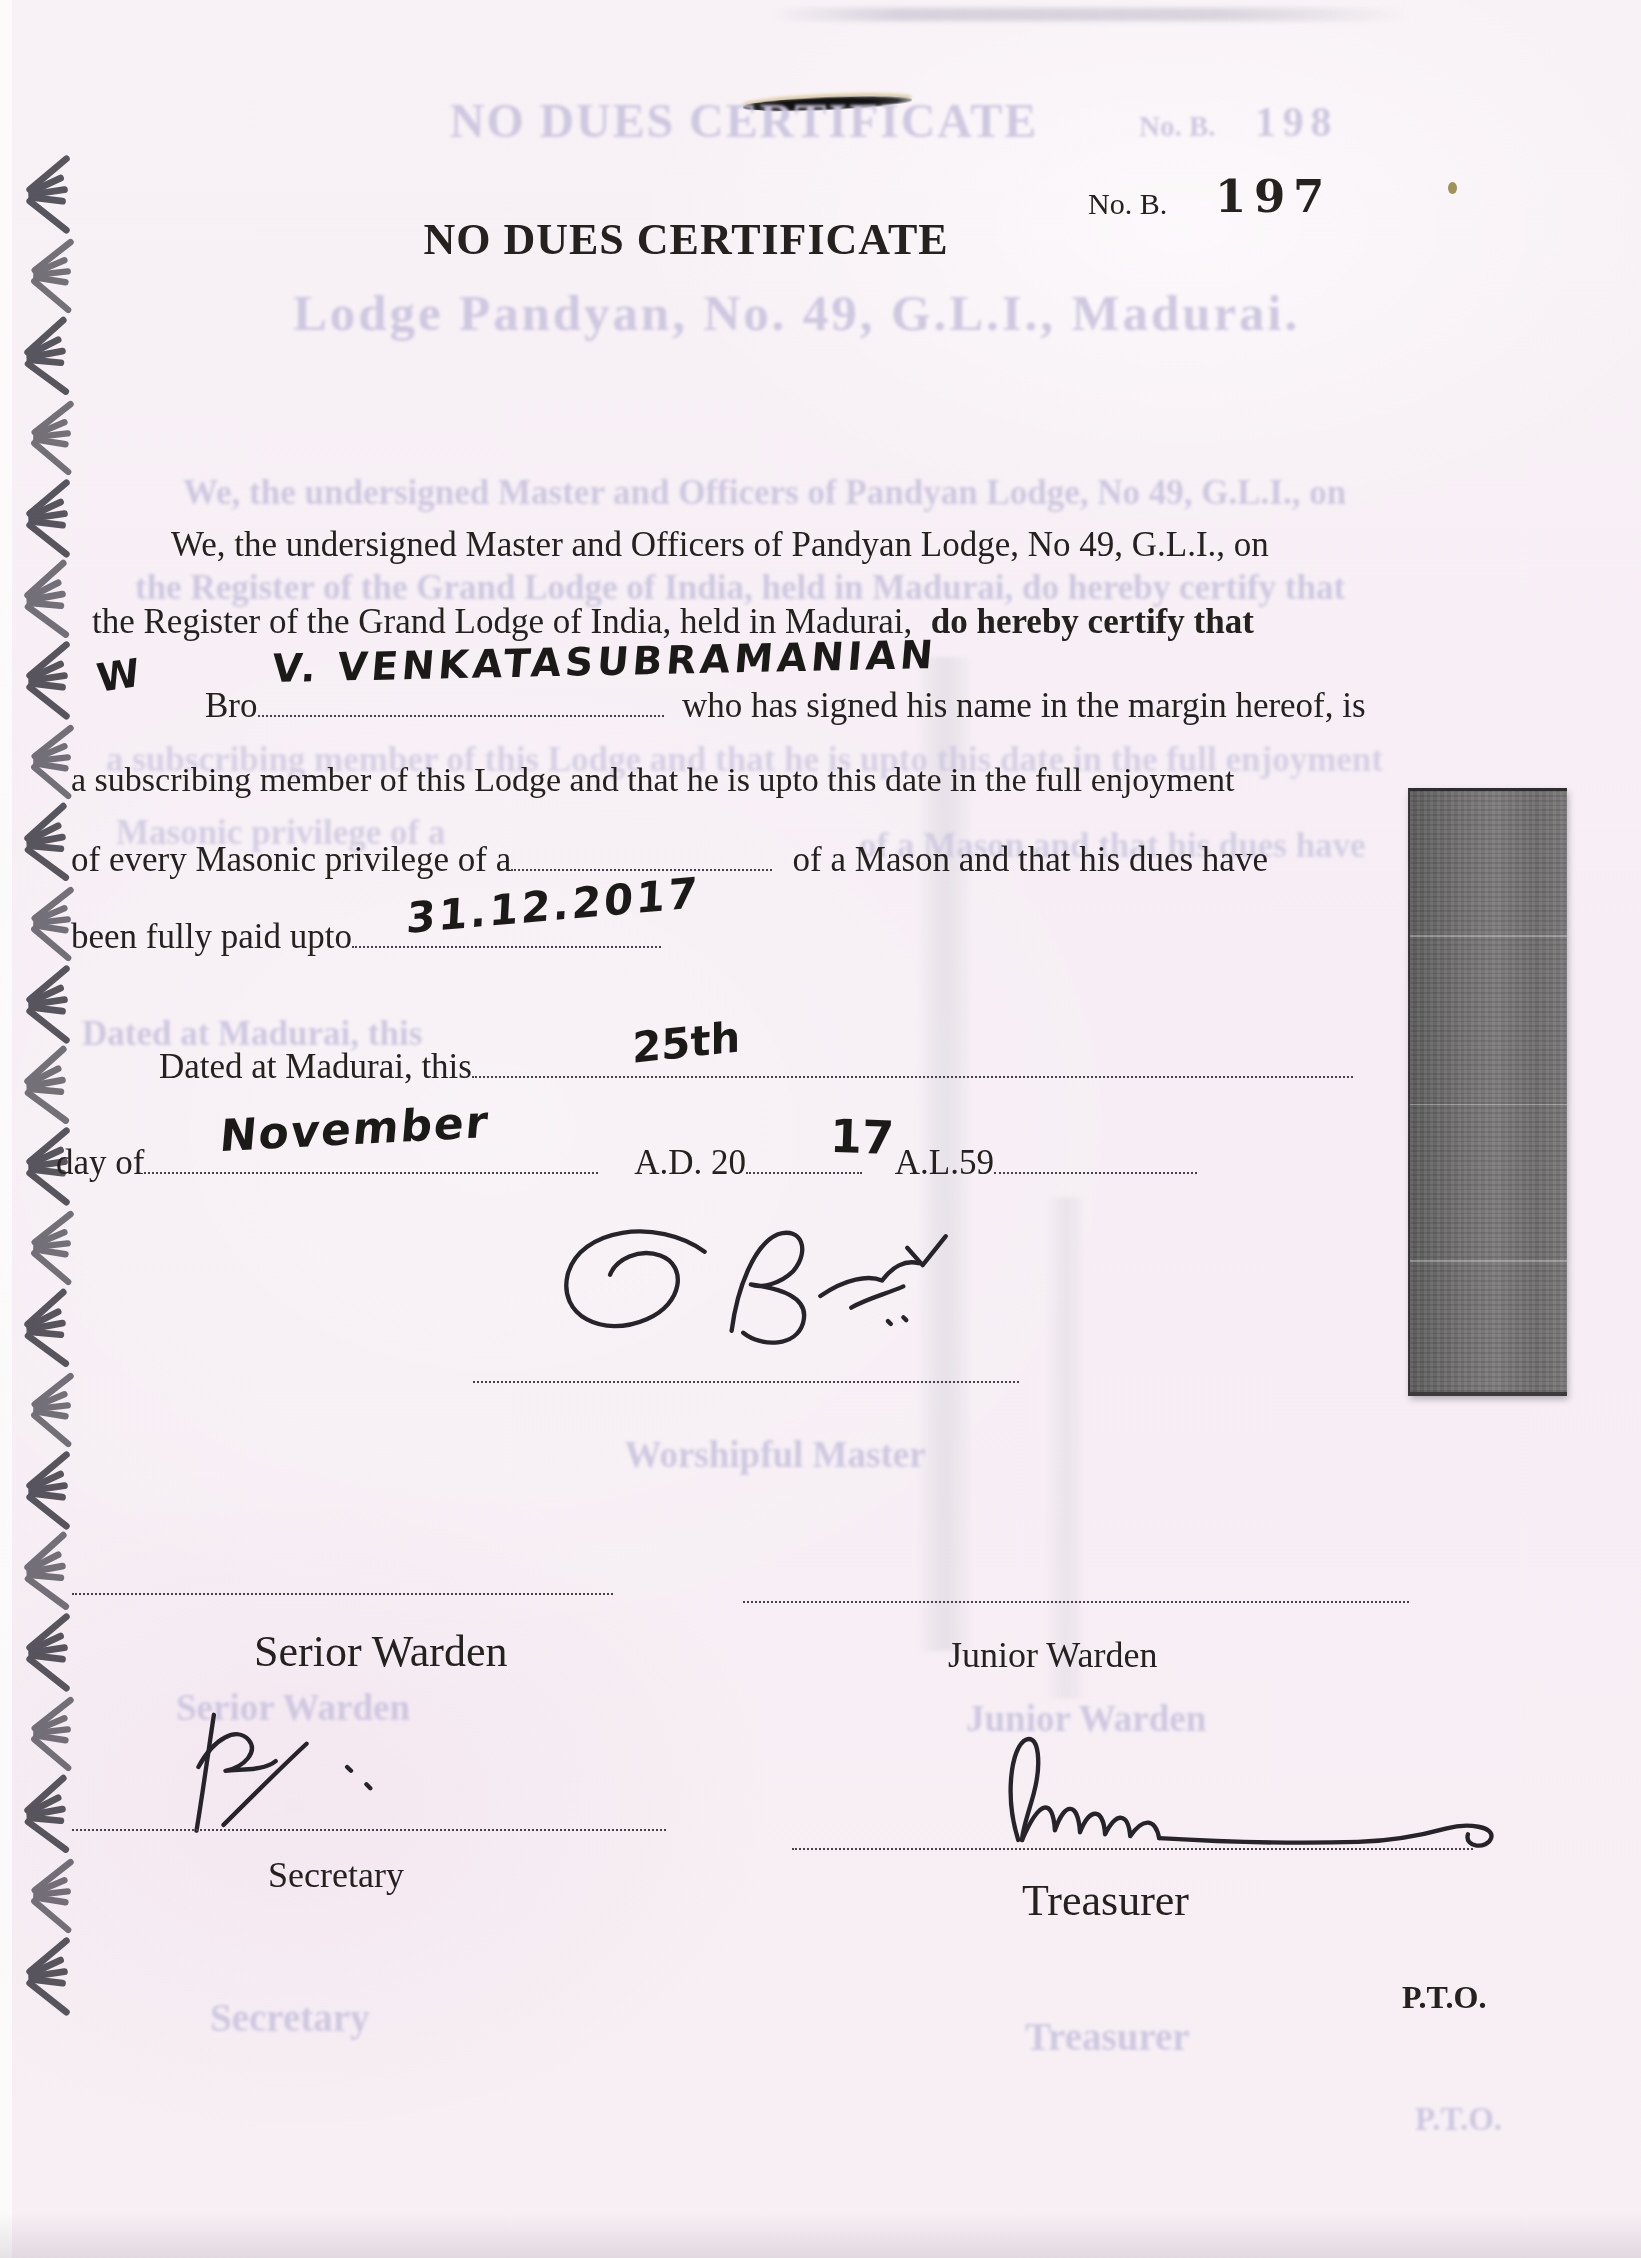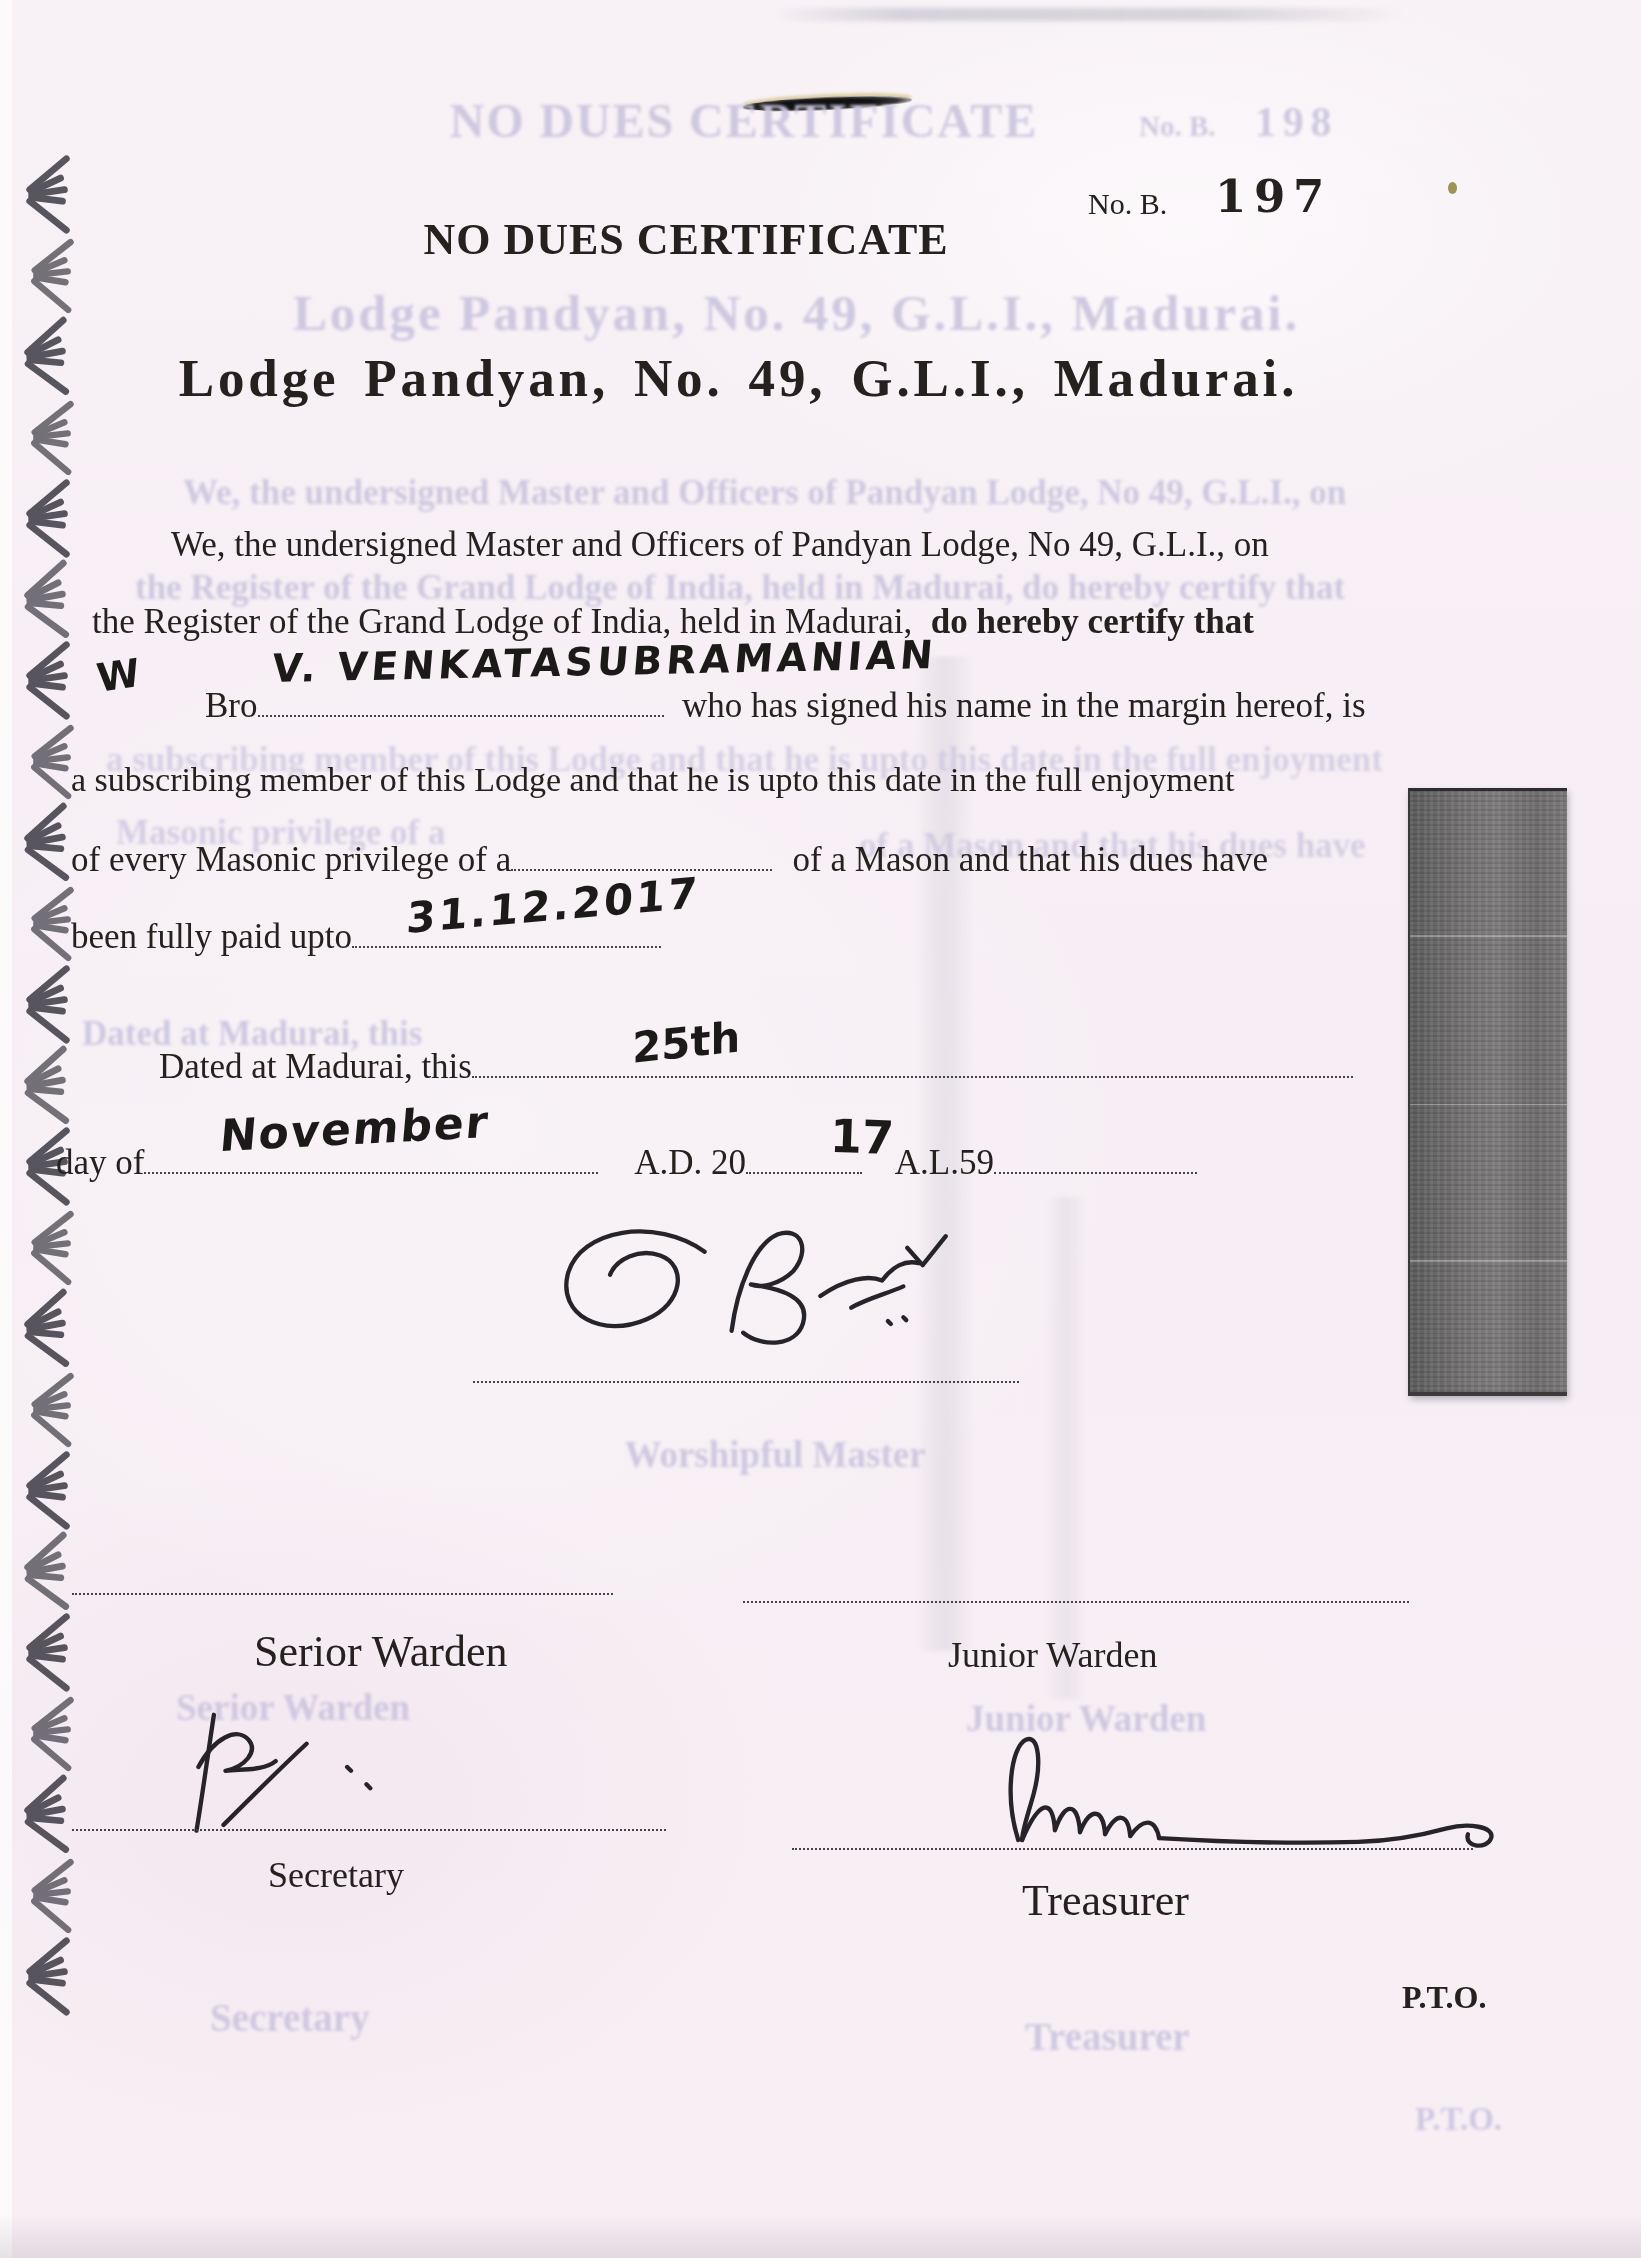--- a/index.html
+++ b/index.html
@@ -355,21 +355,20 @@
   <div class="abs ghost center ghost-wm">Worshipful Master</div>
   <div class="abs ghost ghost-sw">Serior Warden</div>
   <div class="abs ghost ghost-jw">Junior Warden</div>
   <div class="abs ghost ghost-sec">Secretary</div>
   <div class="abs ghost ghost-trea">Treasurer</div>
   <div class="abs ghost ghost-pto">P.T.O.</div>
 
   <div class="abs print bold center title">NO DUES CERTIFICATE</div>
   <div class="abs print no-label">No. B.</div>
   <div class="abs print bold no-value">197</div>
-  <div class="abs print bold center heading">Lodge Pandyan, No. 49, G.L.I., Madurai.</div>
 
   <div class="abs print line1">We, the undersigned Master and Officers of Pandyan Lodge, No 49, G.L.I., on</div>
   <div class="abs print line2">
     <span>the Register of the Grand Lodge of India, held in Madurai,</span>
     <span class="bold" style="margin-left:9.7px">do hereby certify that</span>
   </div>
 
   <div class="abs hand hand-w">W</div>
   <div class="abs hand hand-name">V. VENKATASUBRAMANIAN</div>
   <div class="abs print bro-row">

